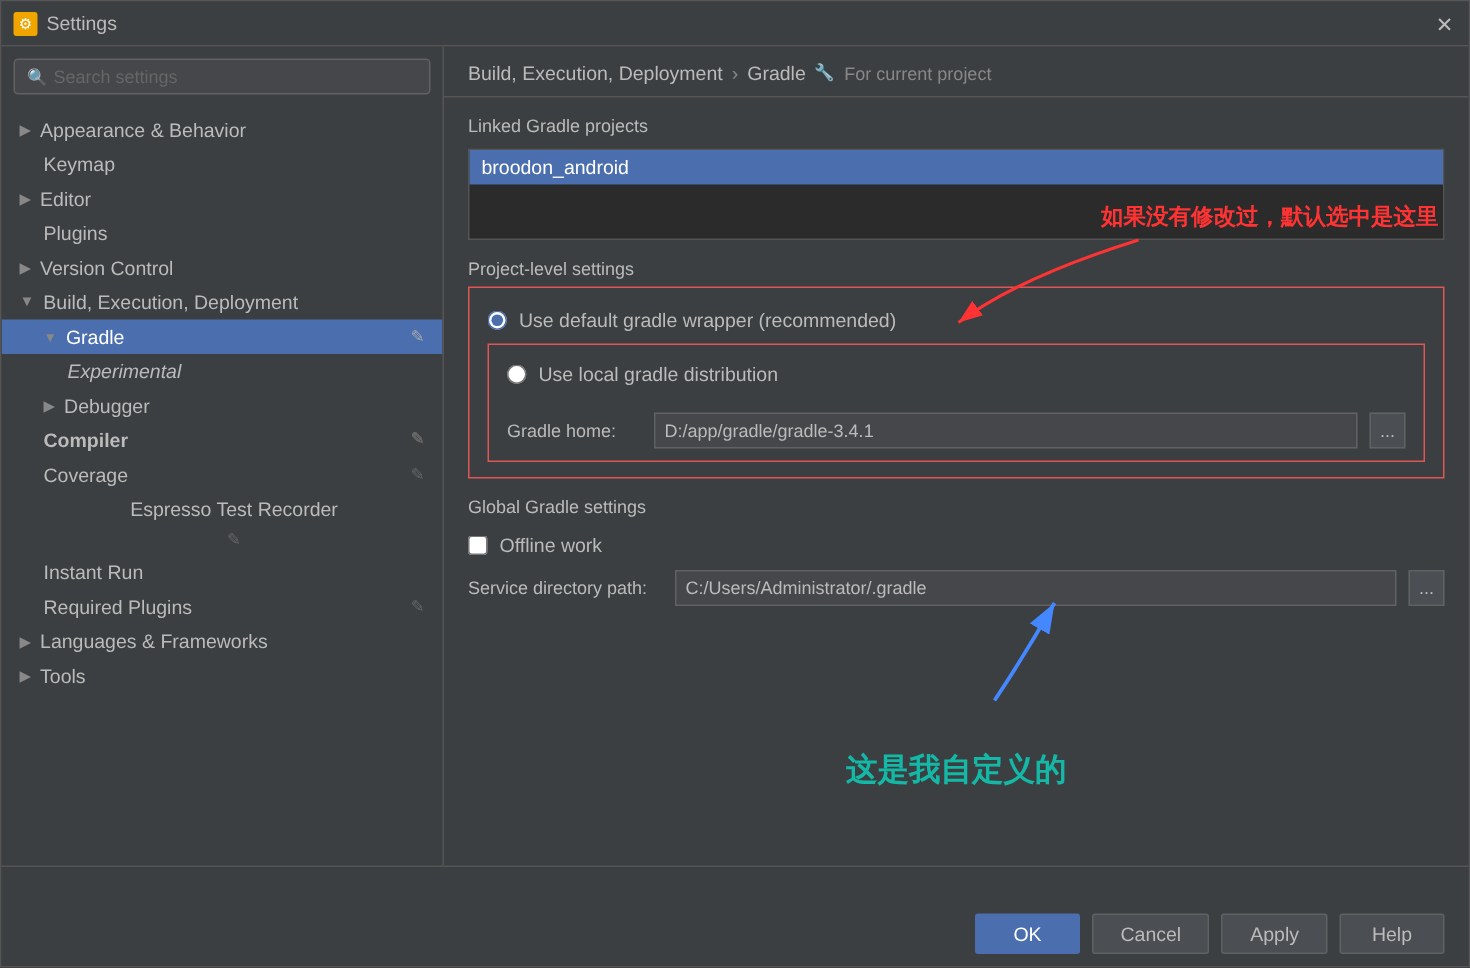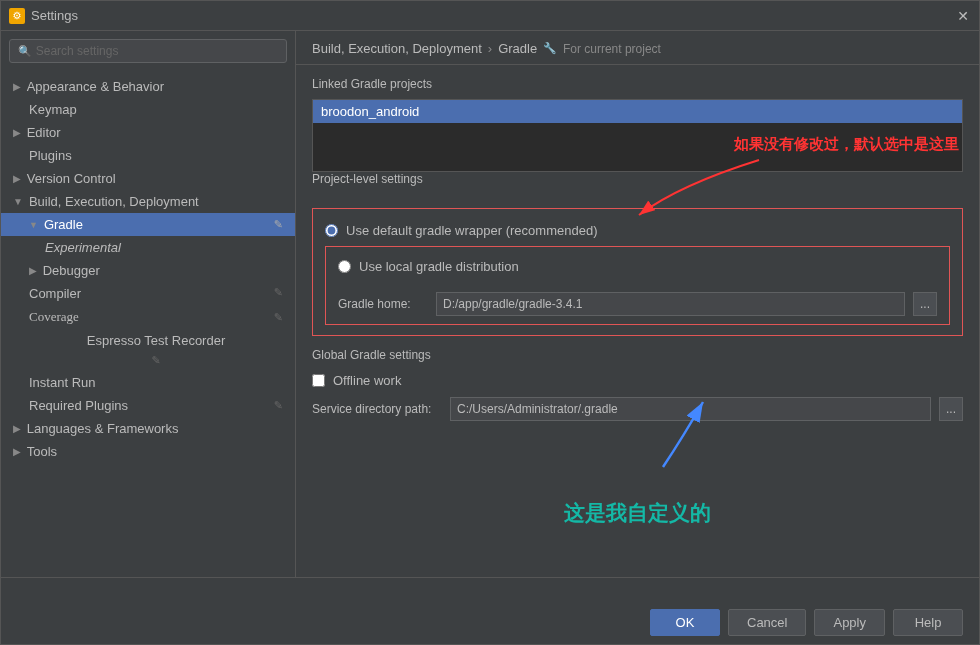--- a/index.html
+++ b/index.html
@@ -135,21 +135,22 @@
     }
     .section-label {
       color: #bbb;
       font-size: 12px;
       margin-bottom: 8px;
     }
     
     .linked-projects-list {
       background: #2b2b2b;
       border: 1px solid #555;
-      height: 73px;
+      height: 61px;
+      margin-bottom: 12px;
     }
     .linked-project-item {
       padding: 4px 8px;
       cursor: pointer;
       color: #bbb;
       font-size: 13px;
     }
     .linked-project-item.selected {
       background: #4b6eaf;
       color: white;
@@ -323,27 +324,27 @@
 
         <div class="nav-item indent2">
           <span>Experimental</span>
         </div>
 
         <div class="nav-item indent1">
           <span class="arrow">▶</span>
           <span>Debugger</span>
         </div>
 
-        <div class="nav-item indent1" style="display:flex;align-items:flex-start;">
+        <div class="nav-item indent1" style="display:flex;align-items:flex-start;font-weight:bold;">
           <span style="flex:1;">Compiler</span>
           <span style="font-size:11px;color:#666;">✎</span>
         </div>
 
         <div class="nav-item indent1" style="display:flex;align-items:center;">
-          <span style="flex:1;font-family:Liberation Serif, serif;">Coverage</span>
+          <span style="flex:1;">Coverage</span>
           <span style="font-size:11px;color:#666;">✎</span>
         </div>
 
         <div class="nav-item indent1" style="display:flex;align-items:center;flex-direction:column;">
           <span style="flex:1;">Espresso Test Recorder</span>
           <span style="font-size:11px;color:#666;">✎</span>
         </div>
 
         <div class="nav-item indent1">
           <span>Instant Run</span>
@@ -377,21 +378,21 @@
         <span class="for-project">For current project</span>
       </div>
 
       <div class="panel-body">
 
         <div class="section-label">Linked Gradle projects</div>
         <div class="linked-projects-list">
           <div class="linked-project-item selected">broodon_android</div>
         </div>
 
-        <div class="section-label" style="margin-bottom:22px;">Project-level settings</div>
+        <div class="section-label" style="margin-bottom:5px;">Project-level settings</div>
         <div class="project-settings-box">
 
           <div class="radio-row">
             <input type="radio" name="gradle_dist" id="default_wrapper" checked="" style="">
             <label for="default_wrapper">Use default gradle wrapper (recommended)</label>
           </div>
 
           <div class="local-gradle-box">
             <div class="radio-row">
               <input type="radio" name="gradle_dist" id="local_distribution" style="">

